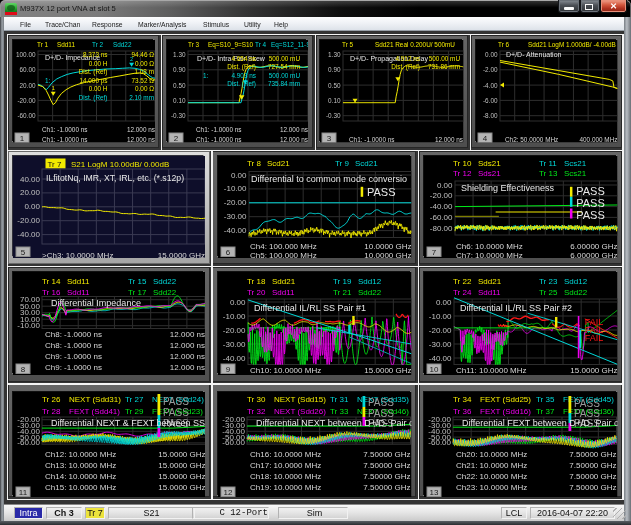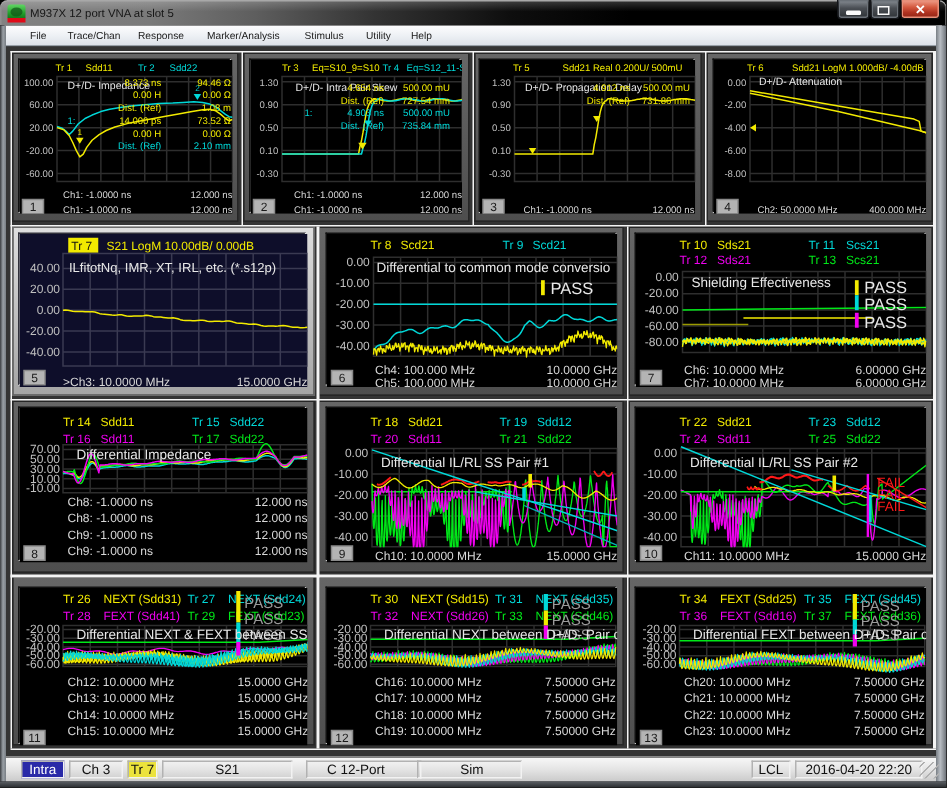--- a/index.html
+++ b/index.html
@@ -644,21 +644,21 @@
       <text x="32" y="87" font-size="8" fill="#d8d8d8">Ch22:  10.0000 MHz</text>
       <text x="192.5" y="87" font-size="8" fill="#d8d8d8" text-anchor="end">7.50000 GHz</text>
       <text x="32" y="98" font-size="8" fill="#d8d8d8">Ch23:  10.0000 MHz</text>
       <text x="192.5" y="98" font-size="8" fill="#d8d8d8" text-anchor="end">7.50000 GHz</text>
       <rect x="3" y="95" width="14" height="9.5" fill="#b4b4b4" stroke="#8a8a8a" stroke-width="1"></rect>
       <text x="10" y="102.8" font-size="8" fill="#1a1a1a" text-anchor="middle">13</text>
     </svg>
   </svg>
 <div style="position:absolute;left:4px;top:504px;width:620px;height:17px;background:linear-gradient(#f8f8f8,#e4e4e4 50%,#cacaca);border-top:1px solid #888;">
     <div style="position:absolute;left:10px;top:2px;width:29px;height:11.5px;background:#2a2aa8;border:1px solid;border-color:#b2b2b2 #f2f2f2 #f2f2f2 #b2b2b2;color:#fff;text-align:center;font-size:9px;line-height:11px;">Intra</div>
-    <div style="position:absolute;left:42px;top:2px;width:36px;height:11.5px;border:1px solid;border-color:#b2b2b2 #f2f2f2 #f2f2f2 #b2b2b2;color:#111;text-align:center;font-size:9px;line-height:11px;">Ch 3</div>
+    <div style="position:absolute;left:42px;top:2px;width:36px;height:11.5px;border:1px solid;border-color:#b2b2b2 #f2f2f2 #f2f2f2 #b2b2b2;color:#111;text-align:center;font-size:9px;line-height:11px;font-weight:bold;">Ch 3</div>
     <div style="position:absolute;left:81px;top:2px;width:20px;height:11.5px;background:#ece33c;border:1px solid;border-color:#b2b2b2 #f2f2f2 #f2f2f2 #b2b2b2;color:#111;text-align:center;font-size:9px;line-height:11px;">Tr 7</div>
     <div style="position:absolute;left:104px;top:2px;width:87px;height:11.5px;border:1px solid;border-color:#b2b2b2 #f2f2f2 #f2f2f2 #b2b2b2;color:#111;text-align:center;font-size:9px;line-height:11px;">S21</div>
-    <div style="position:absolute;left:200px;top:2px;width:77px;height:11.5px;border:1px solid;border-color:#b2b2b2 #f2f2f2 #f2f2f2 #b2b2b2;color:#111;text-align:left;padding-left:13px;font-size:9px;line-height:11px;">C  12-Port</div>
+    <div style="position:absolute;left:188px;top:2px;width:77px;height:11.5px;border:1px solid;border-color:#b2b2b2 #f2f2f2 #f2f2f2 #b2b2b2;color:#111;text-align:right;padding-left:13px;font-size:9px;line-height:11px;font-family:Liberation Mono, monospace;">C  12-Port</div>
     <div style="position:absolute;left:274px;top:2px;width:70px;height:11.5px;border:1px solid;border-color:#b2b2b2 #f2f2f2 #f2f2f2 #b2b2b2;color:#111;text-align:center;padding-left:3px;font-size:9px;line-height:11px;">Sim</div>
     <div style="position:absolute;left:497px;top:2px;width:26px;height:11.5px;border:1px solid;border-color:#b2b2b2 #f2f2f2 #f2f2f2 #b2b2b2;color:#111;text-align:center;font-size:9px;line-height:11px;">LCL</div>
-    <div style="position:absolute;left:526px;top:2px;width:85px;height:11.5px;border:1px solid;border-color:#b2b2b2 #f2f2f2 #f2f2f2 #b2b2b2;color:#111;text-align:center;font-size:9px;line-height:11px;">2016-04-20 22:20</div>
+    <div style="position:absolute;left:526px;top:2px;width:85px;height:11.5px;border:1px solid;border-color:#b2b2b2 #f2f2f2 #f2f2f2 #b2b2b2;color:#111;text-align:center;font-size:9px;line-height:11px;">2016-04-07 22:20</div>
   </div>
 <div style="position:absolute;left:613px;top:508px;width:13px;height:11px;background:repeating-linear-gradient(135deg,rgba(255,255,255,0) 0 2px,#b0b0b0 2px 3px,rgba(255,255,255,0) 3px 4px);"></div>
 <div style="position:absolute;left:0;top:521px;width:631px;height:4px;background:linear-gradient(#5a5e63,#2a2d30);"></div>
 </body></html>

